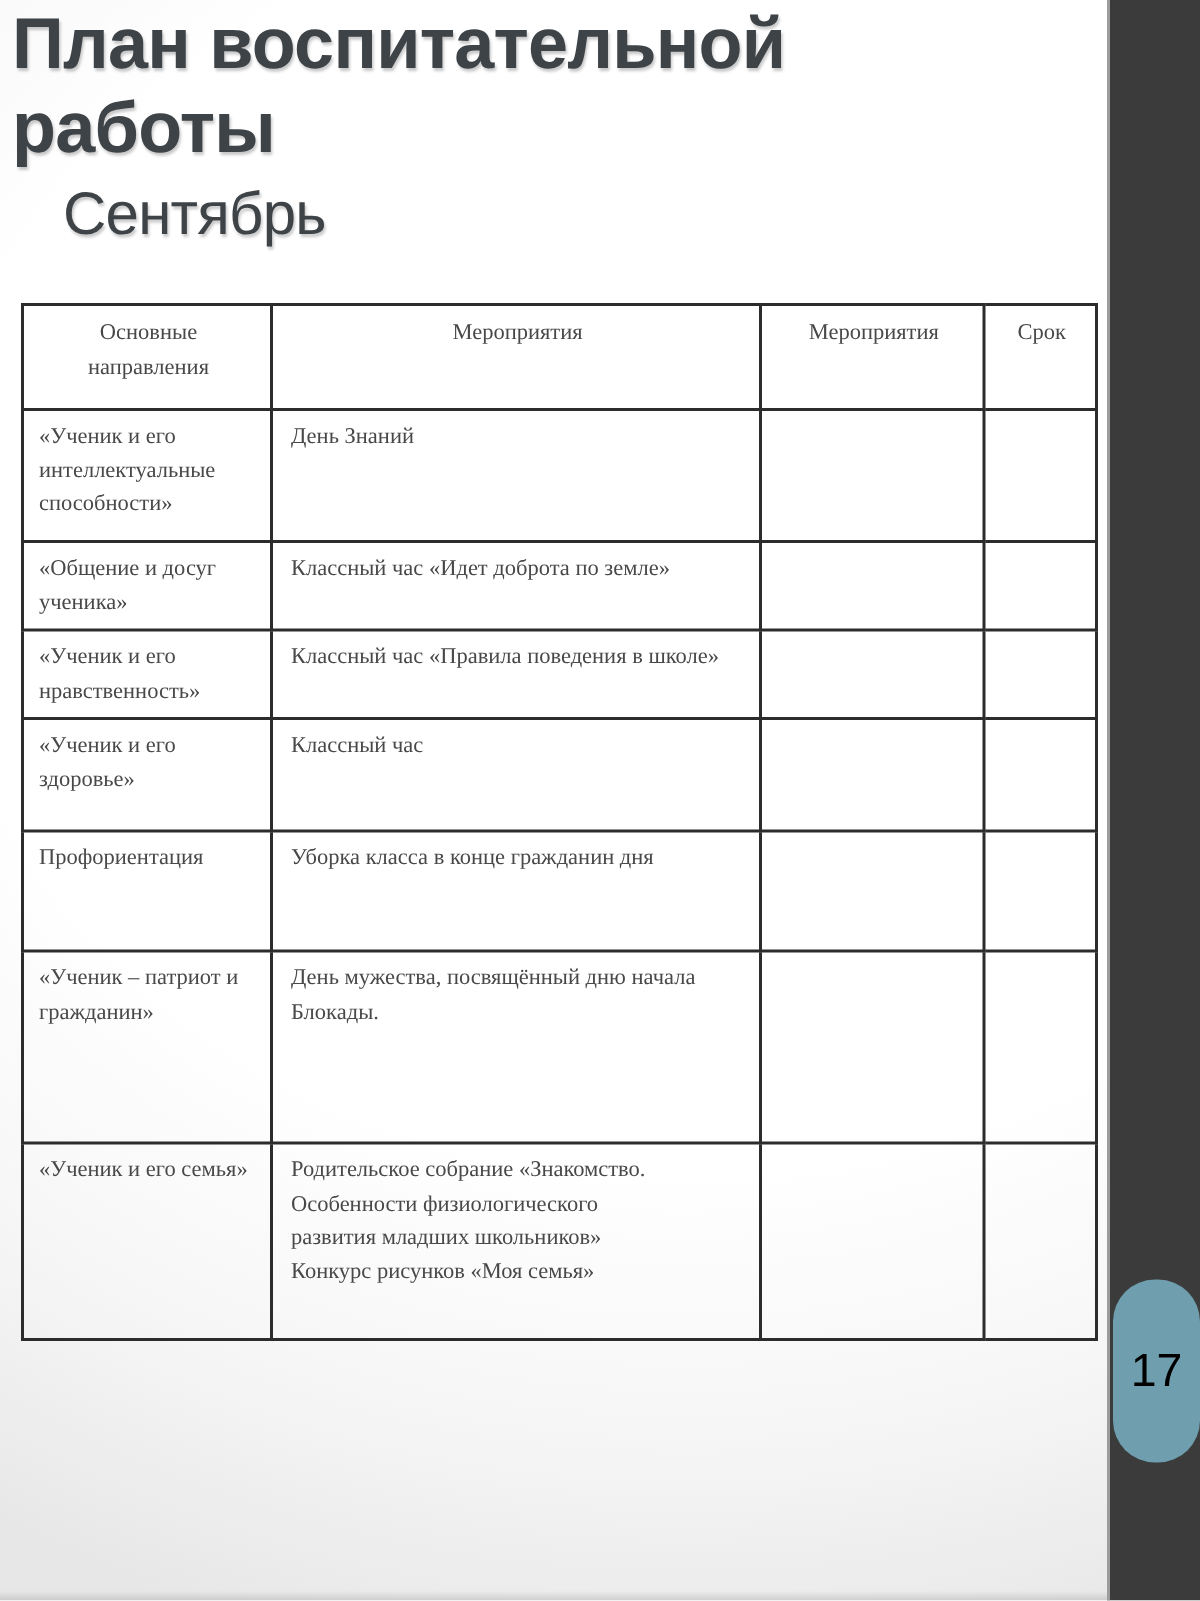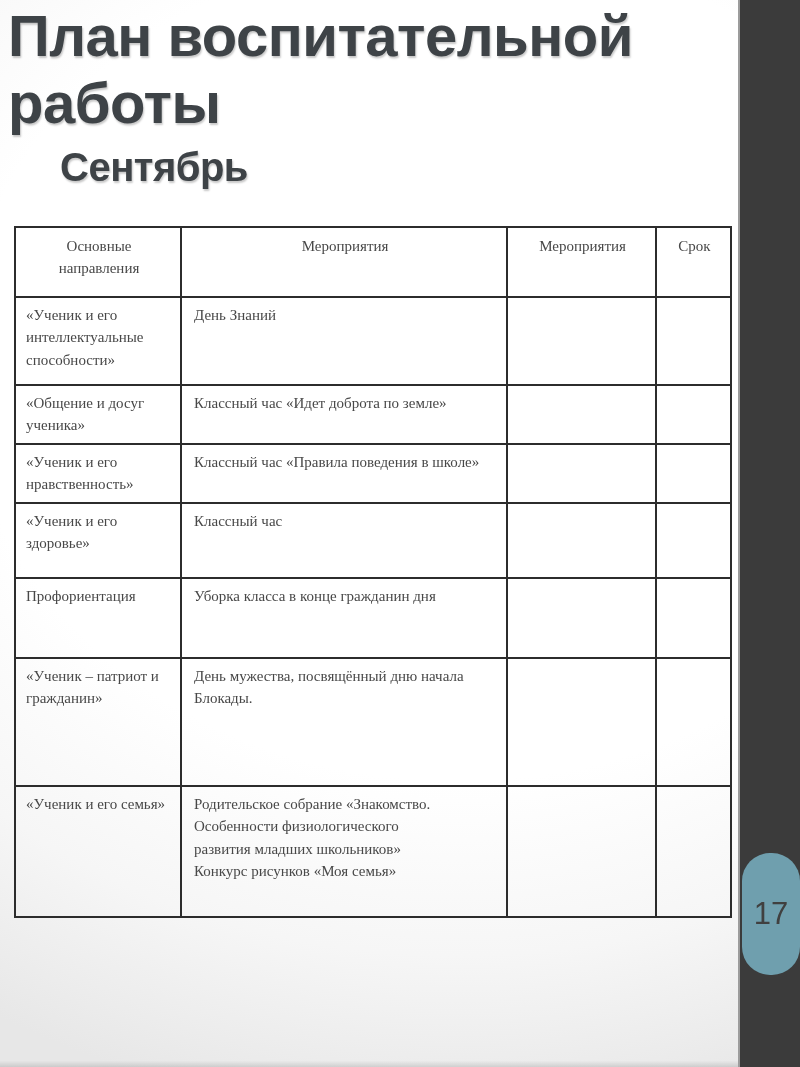--- a/index.html
+++ b/index.html
@@ -28,32 +28,32 @@
     position:absolute;left:738px;top:0;width:62px;height:1067px;
     background:var(--sidebar);
     border-left:2px solid #9c9c9c;
   }
 
   
   .page-badge{
     position:absolute;left:2px;right:0;top:853px;height:122px;
     background:var(--accent);
     display:flex;align-items:center;justify-content:center;
-    color:#404040;font-size:31px;font-weight:400;border-radius:28px;
+    color:#000000;font-size:31px;font-weight:400;border-radius:28px;
   }
 
   .title{
     margin:2px 0 0 8px;max-width:640px;
-    font-size:58px;line-height:1.16;font-weight:bold;
+    font-size:48px;line-height:1.16;font-weight:bold;
     color:var(--title-text);letter-spacing:-.5px;
     text-shadow:1px 2px 2px rgba(0,0,0,.22);
   }
   .subtitle{
-    margin:8px 0 0 60px;
-    font-size:40px;line-height:1.1;font-weight:bold;
+    margin:8px 0 0 42px;
+    font-size:40px;line-height:1.1;font-weight:normal;
     color:var(--title-text);letter-spacing:-.5px;
     text-shadow:1px 2px 2px rgba(0,0,0,.22);
   }
 
   table.plan{
     margin:37px 0 0 14px;width:716px;
     border-collapse:collapse;table-layout:fixed;
     font-family:"Liberation Serif", serif;
     font-size:15px;line-height:1.5;color:var(--table-text);
   }

